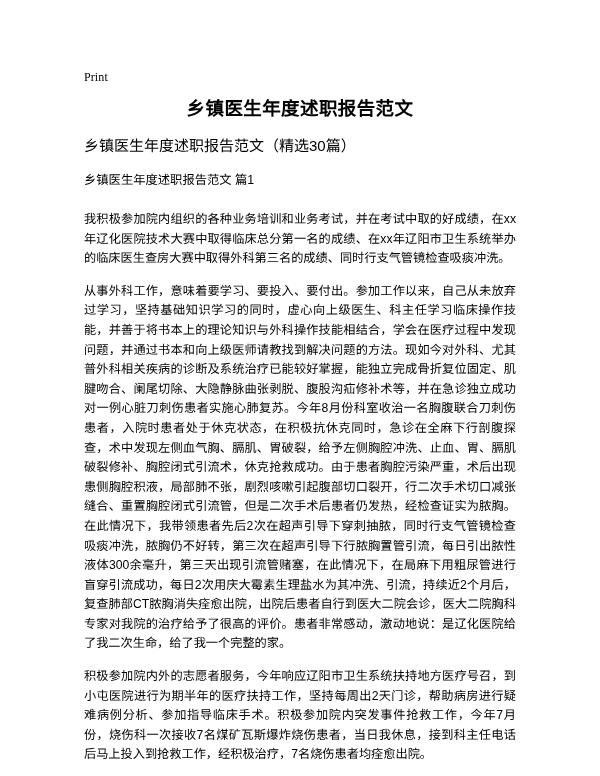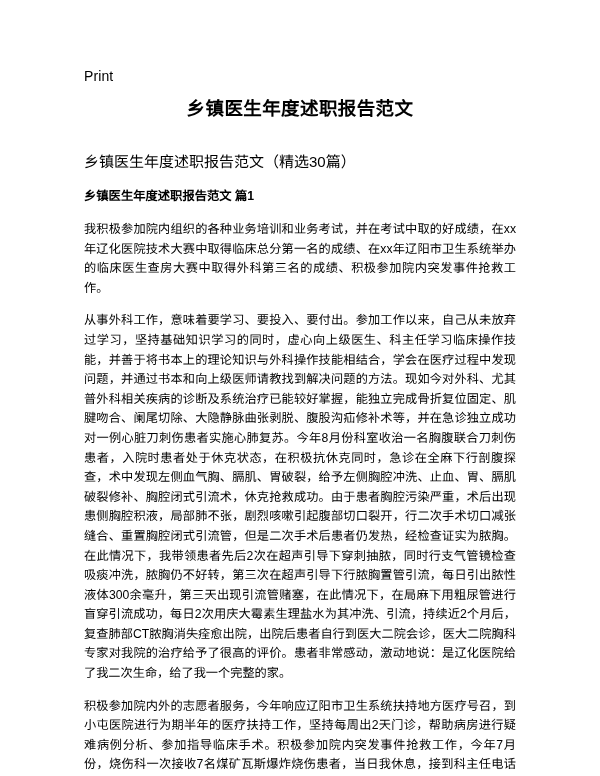--- a/index.html
+++ b/index.html
@@ -27,59 +27,59 @@
 
   
   .print-bar {
     position: absolute;
     left: 84px;
     top: 69px;
     height: 14px;
     line-height: 14px;
   }
   .print-link {
-    font-family: Liberation Sans, sans-serif;
-    font-size: 14px;
+    font-family: Liberation Serif, serif;
+    font-size: 12px;
     color: #000000;
     letter-spacing: 0.1px;
     text-decoration: none;
     cursor: pointer;
     display: inline-block;
   }
 
   
   .content {
     position: absolute;
     left: 84px;
     top: 96px;
     width: 432px;
   }
 
   .doc-title {
     font-size: 18.5px;
     font-weight: bold;
     text-align: center;
     line-height: 26px;
-    margin: 0 0 30px 0;
+    margin: 0 0 14px 0;
     letter-spacing: 0.4px;
   }
 
   .doc-subtitle {
     font-size: 15px;
     font-weight: normal;
     line-height: 20px;
     margin: 0 0 14px 0;
     text-align: left;
   }
 
   .section-heading {
     font-size: 12.3px;
-    font-weight: bold;
+    font-weight: normal;
     line-height: 20px;
-    margin: 0 0 14px 0;
+    margin: 0 0 20px 0;
     text-align: left;
   }
 
   .body-para {
     font-size: 12.2px;
     line-height: 19.6px;
     margin: 0 0 13px 0;
     text-align: justify;
     text-justify: inter-ideograph;
     word-break: break-all;
@@ -98,21 +98,21 @@
   </div>
 
   <div class="content">
 
     <h1 class="doc-title">乡镇医生年度述职报告范文</h1>
 
     <p class="doc-subtitle">乡镇医生年度述职报告范文（精选30篇）</p>
 
     <h2 class="section-heading">乡镇医生年度述职报告范文 篇1</h2>
 
-    <p class="body-para">我积极参加院内组织的各种业务培训和业务考试，并在考试中取的好成绩，在xx年辽化医院技术大赛中取得临床总分第一名的成绩、在xx年辽阳市卫生系统举办的临床医生查房大赛中取得外科第三名的成绩、积极参加院内突发事件抢救工作。</p>
+    <p class="body-para">我积极参加院内组织的各种业务培训和业务考试，并在考试中取的好成绩，在xx年辽化医院技术大赛中取得临床总分第一名的成绩、在xx年辽阳市卫生系统举办的临床医生查房大赛中取得外科第三名的成绩、同时行支气管镜检查吸痰冲洗。</p>
 
     <p class="body-para">从事外科工作，意味着要学习、要投入、要付出。参加工作以来，自己从未放弃过学习，坚持基础知识学习的同时，虚心向上级医生、科主任学习临床操作技能，并善于将书本上的理论知识与外科操作技能相结合，学会在医疗过程中发现问题，并通过书本和向上级医师请教找到解决问题的方法。现如今对外科、尤其普外科相关疾病的诊断及系统治疗已能较好掌握，能独立完成骨折复位固定、肌腱吻合、阑尾切除、大隐静脉曲张剥脱、腹股沟疝修补术等，并在急诊独立成功对一例心脏刀刺伤患者实施心肺复苏。今年8月份科室收治一名胸腹联合刀刺伤患者，入院时患者处于休克状态，在积极抗休克同时，急诊在全麻下行剖腹探查，术中发现左侧血气胸、膈肌、胃破裂，给予左侧胸腔冲洗、止血、胃、膈肌破裂修补、胸腔闭式引流术，休克抢救成功。由于患者胸腔污染严重，术后出现患侧胸腔积液，局部肺不张，剧烈咳嗽引起腹部切口裂开，行二次手术切口减张缝合、重置胸腔闭式引流管，但是二次手术后患者仍发热，经检查证实为脓胸。在此情况下，我带领患者先后2次在超声引导下穿刺抽脓，同时行支气管镜检查吸痰冲洗，脓胸仍不好转，第三次在超声引导下行脓胸置管引流，每日引出脓性液体300余毫升，第三天出现引流管赌塞，在此情况下，在局麻下用粗尿管进行盲穿引流成功，每日2次用庆大霉素生理盐水为其冲洗、引流，持续近2个月后，复查肺部CT脓胸消失痊愈出院，出院后患者自行到医大二院会诊，医大二院胸科专家对我院的治疗给予了很高的评价。患者非常感动，激动地说：是辽化医院给了我二次生命，给了我一个完整的家。</p>
 
 
     <p class="body-para">积极参加院内外的志愿者服务，今年响应辽阳市卫生系统扶持地方医疗号召，到小屯医院进行为期半年的医疗扶持工作，坚持每周出2天门诊，帮助病房进行疑难病例分析、参加指导临床手术。积极参加院内突发事件抢救工作，今年7月份，烧伤科一次接收7名煤矿瓦斯爆炸烧伤患者，当日我休息，接到科主任电话后马上投入到抢救工作，经积极治疗，7名烧伤患者均痊愈出院。</p>
 
   </div>
 </div>
 
 </body></html>

